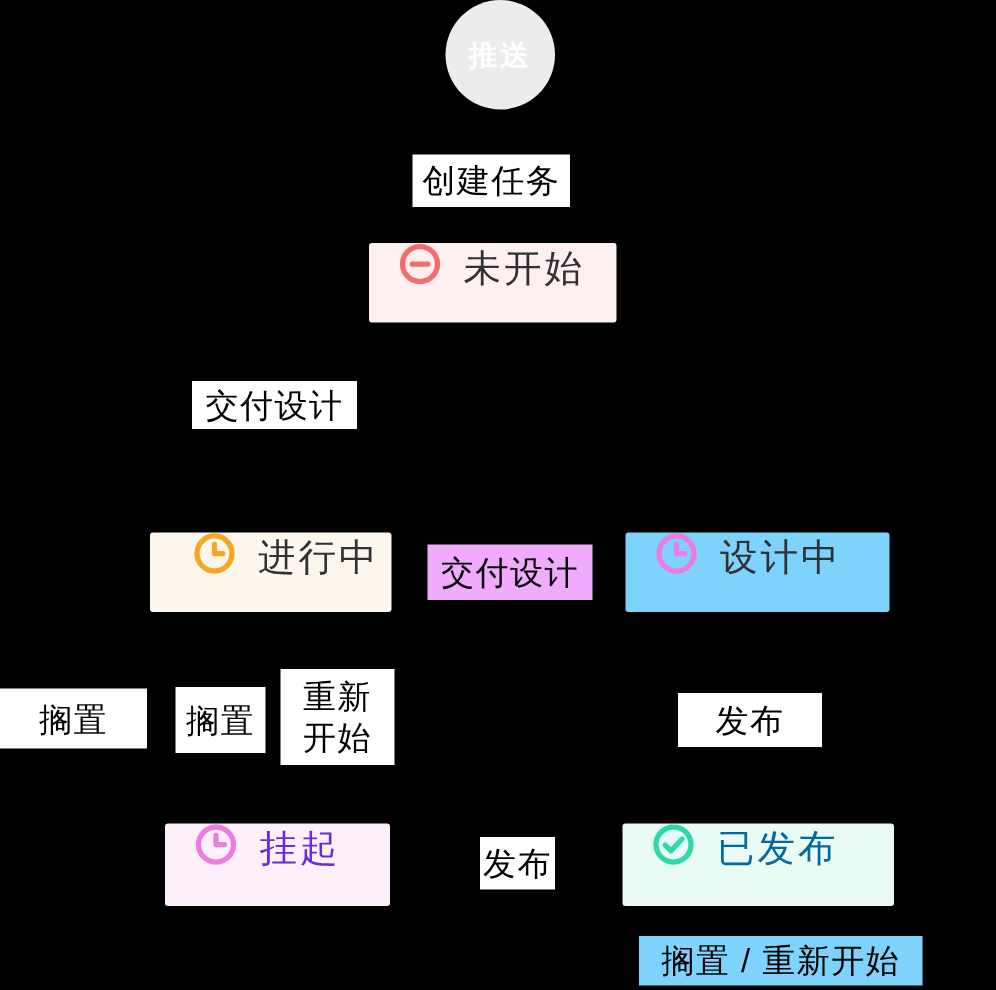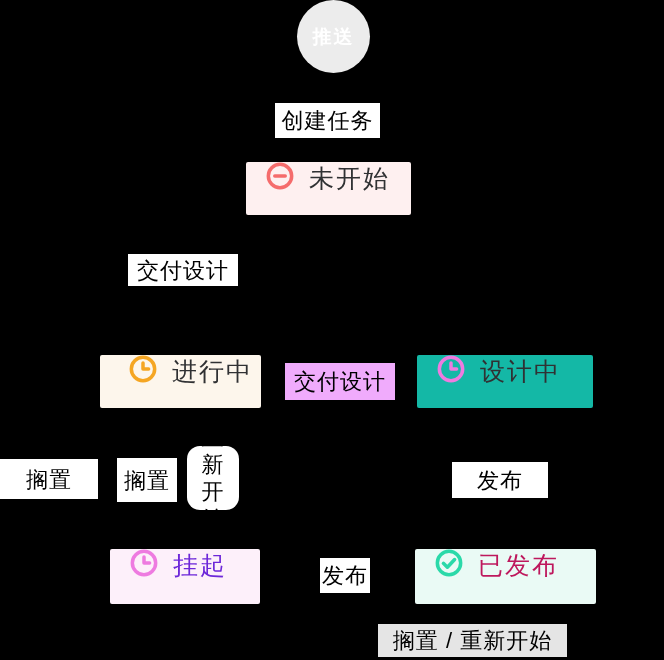--- a/index.html
+++ b/index.html
@@ -49,21 +49,21 @@
     font-size: 22px;
     letter-spacing: 1px;
     text-align: center;
     line-height: 27px;
   }
   .l-create   { left: 275px; top: 103px; width: 105px; height: 35px; }
   .l-start    { left: 128px; top: 254px; width: 110px; height: 32px; }
   .l-deliver  { left: 285px; top: 363px; width: 110px; height: 37px; }
   .l-shelve1  { left: 0px;   top: 459px; width: 98px;  height: 40px; }
   .l-shelve2  { left: 117px; top: 458px; width: 60px;  height: 44px; }
-  .l-restart  { left: 187px; top: 446px; width: 52px;  height: 64px; padding: 0 4px; border-radius: 13px; }
+  .l-restart  { left: 187px; top: 446px; width: 76px;  height: 64px; padding: 0 4px; }
   .l-publish1 { left: 452px; top: 462px; width: 96px;  height: 36px; }
   .l-publish2 { left: 320px; top: 558px; width: 50px;  height: 35px; }
   .l-shelres  { left: 378px; top: 624px; width: 189px; height: 33px; }
 </style>
 </head>
 <body>
 
 <div class="stage" style="background-color: rgb(0, 0, 0);">
 
   <div class="start-node" style="background-color: rgb(236, 236, 236);">
@@ -71,21 +71,21 @@
   </div>
 
   <div class="elabel l-create" style="background-color: rgb(255, 255, 255);">创建任务</div>
   <div class="elabel l-start" style="background-color: rgb(255, 255, 255);">交付设计</div>
   <div class="elabel l-deliver" style="background-color: #f0abfc;">交付设计</div>
   <div class="elabel l-shelve1" style="background-color: rgb(255, 255, 255);">搁置</div>
   <div class="elabel l-shelve2" style="background-color: rgb(255, 255, 255);">搁置</div>
   <div class="elabel l-restart" style="background-color: rgb(255, 255, 255);">重新开始</div>
   <div class="elabel l-publish1" style="background-color: rgb(255, 255, 255);">发布</div>
   <div class="elabel l-publish2" style="background-color: rgb(255, 255, 255);">发布</div>
-  <div class="elabel l-shelres" style="background-color: #e5e5e5;">搁置 / 重新开始</div>
+  <div class="elabel l-shelres" style="background-color: #7dd3fc; margin-left: 48px;">搁置 / 重新开始</div>
 
   <div class="state s-notstarted" style="background-color: rgb(254, 240, 240);">
     <span class="icon">
       <svg viewBox="0 0 24 24" fill="none" stroke-width="3" stroke-linecap="round" stroke="#f56c6c">
         <circle cx="12" cy="12" r="10"></circle>
         <line x1="7.5" y1="12" x2="16.5" y2="12"></line>
       </svg>
     </span>
     <span class="state-label" style="color: rgb(48, 49, 51);">未开始</span>
   </div>
@@ -93,21 +93,21 @@
   <div class="state s-progress" style="background-color: rgb(253, 246, 236);">
     <span class="icon">
       <svg viewBox="0 0 24 24" fill="none" stroke-width="3" stroke-linecap="round" stroke-linejoin="round" stroke="#f5a623">
         <circle cx="12" cy="12" r="10"></circle>
         <path d="M12 6.8 L12 12 L16.8 12"></path>
       </svg>
     </span>
     <span class="state-label" style="color: rgb(48, 49, 51);">进行中</span>
   </div>
 
-  <div class="state s-design" style="background-color: #14b8a6;">
+  <div class="state s-design" style="background-color: #7dd3fc;">
     <span class="icon">
       <svg viewBox="0 0 24 24" fill="none" stroke-width="3" stroke-linecap="round" stroke-linejoin="round" stroke="#ee7be0">
         <circle cx="12" cy="12" r="10"></circle>
         <path d="M12 6.8 L12 12 L16.8 12"></path>
       </svg>
     </span>
     <span class="state-label" style="color: rgb(48, 49, 51);">设计中</span>
   </div>
 
   <div class="state s-suspend" style="background-color: rgb(253, 240, 250);">
@@ -120,16 +120,16 @@
     <span class="state-label" style="color: #6d28d9;">挂起</span>
   </div>
 
   <div class="state s-published" style="background-color: rgb(234, 250, 245);">
     <span class="icon">
       <svg viewBox="0 0 24 24" fill="none" stroke-width="3" stroke-linecap="round" stroke-linejoin="round" stroke="#2bd9a9">
         <circle cx="12" cy="12" r="10"></circle>
         <polyline points="7.2,12.3 10.6,15.6 16.8,9"></polyline>
       </svg>
     </span>
-    <span class="state-label" style="color: #be185d;">已发布</span>
+    <span class="state-label" style="color: #0369a1;">已发布</span>
   </div>
 
 </div>
 
 </body></html>

